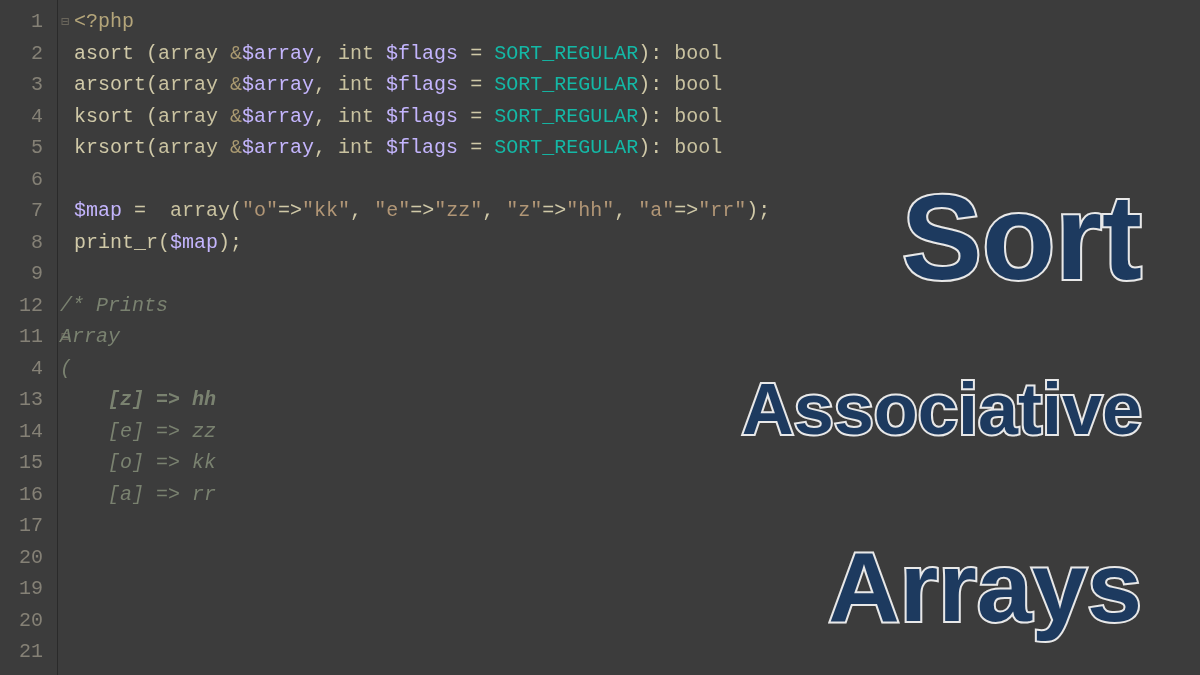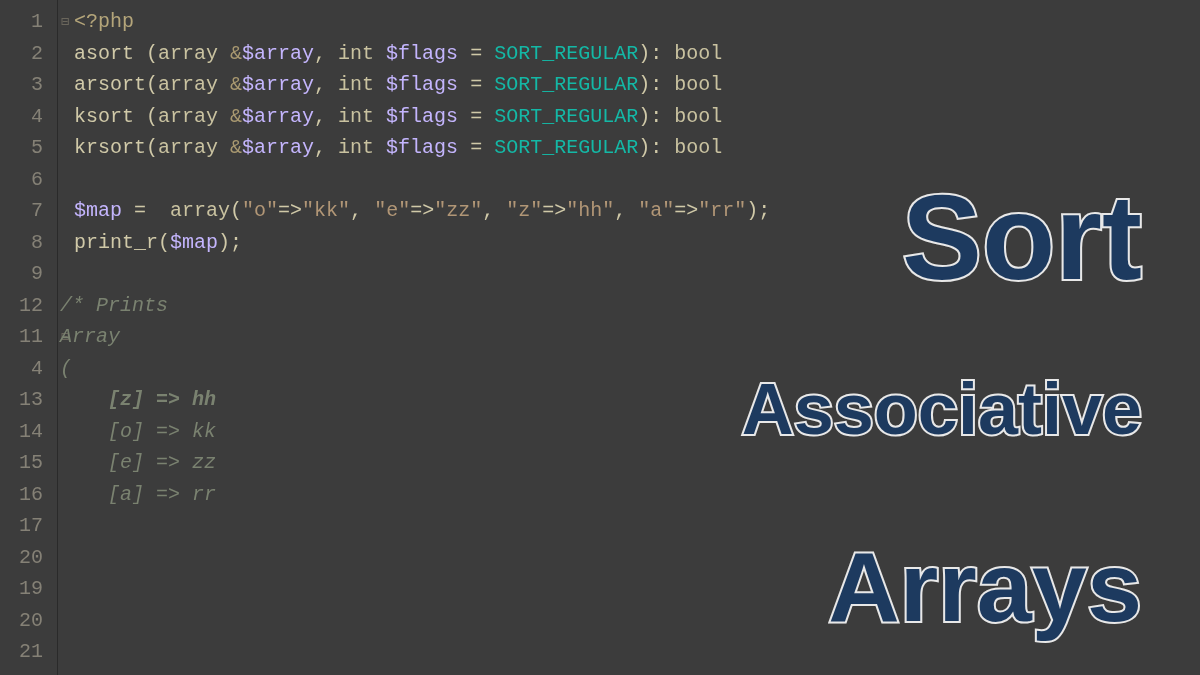--- a/index.html
+++ b/index.html
@@ -135,22 +135,22 @@
     <div class="code-line"><span class="c-func">ksort </span><span class="c-paren">(</span><span class="c-type">array </span><span class="c-amp">&amp;</span><span class="c-var">$array</span><span class="c-punct">, </span><span class="c-type">int </span><span class="c-var">$flags</span><span class="c-op"> = </span><span class="c-const">SORT_REGULAR</span><span class="c-paren">)</span><span class="c-punct">: </span><span class="c-type">bool</span></div>
     <div class="code-line"><span class="c-func">krsort</span><span class="c-paren">(</span><span class="c-type">array </span><span class="c-amp">&amp;</span><span class="c-var">$array</span><span class="c-punct">, </span><span class="c-type">int </span><span class="c-var">$flags</span><span class="c-op"> = </span><span class="c-const">SORT_REGULAR</span><span class="c-paren">)</span><span class="c-punct">: </span><span class="c-type">bool</span></div>
     <div class="code-line"></div>
     <div class="code-line"><span class="c-var">$map</span><span class="c-op"> =  </span><span class="c-type">array</span><span class="c-paren">(</span><span class="c-string">"o"</span><span class="c-op">=&gt;</span><span class="c-string">"kk"</span><span class="c-punct">, </span><span class="c-string">"e"</span><span class="c-op">=&gt;</span><span class="c-string">"zz"</span><span class="c-punct">, </span><span class="c-string">"z"</span><span class="c-op">=&gt;</span><span class="c-string">"hh"</span><span class="c-punct">, </span><span class="c-string">"a"</span><span class="c-op">=&gt;</span><span class="c-string">"rr"</span><span class="c-paren">)</span><span class="c-punct">;</span></div>
     <div class="code-line"><span class="c-func">print_r</span><span class="c-paren">(</span><span class="c-var">$map</span><span class="c-paren">)</span><span class="c-punct">;</span></div>
     <div class="code-line"></div>
     <div class="code-line" style="margin-left:-14px;"><span class="c-comment">/* Prints</span></div>
     <div class="code-line" style="margin-left:-14px;"><span class="c-comment">Array</span></div>
     <div class="code-line" style="margin-left:-14px;"><span class="c-comment">(</span></div>
     <div class="code-line" style="margin-left:-14px;font-weight:bold;"><span class="c-comment">    [z] =&gt; hh</span></div>
+    <div class="code-line" style="margin-left:-14px;"><span class="c-comment">    [e] =&gt; zz</span></div>
     <div class="code-line" style="margin-left:-14px;"><span class="c-comment">    [o] =&gt; kk</span></div>
-    <div class="code-line" style="margin-left:-14px;"><span class="c-comment">    [e] =&gt; zz</span></div>
     <div class="code-line" style="margin-left:-14px;"><span class="c-comment">    [a] =&gt; rr</span></div>
     <div class="code-line"></div>
     <div class="code-line"></div>
     <div class="code-line"></div>
     <div class="code-line"></div>
   </div>
 </div>
 
 <div class="overlay-text overlay-sort">Sort</div>
 <div class="overlay-text overlay-assoc">Associative</div>

